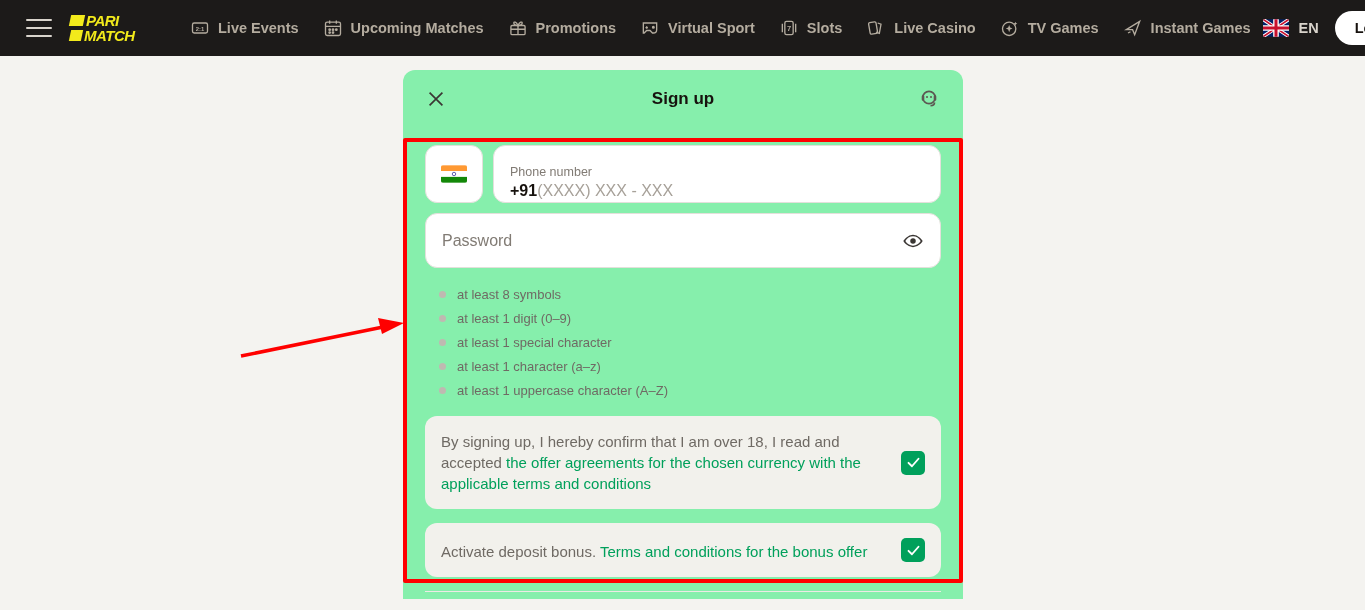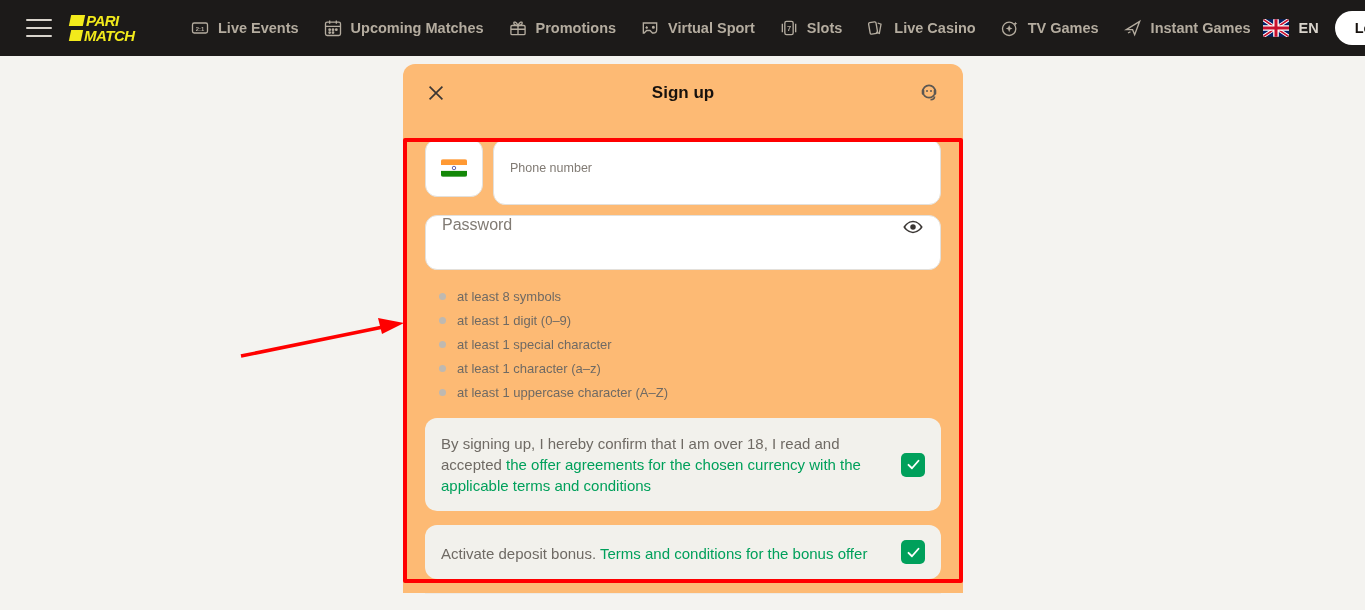--- a/index.html
+++ b/index.html
@@ -58,23 +58,23 @@
     background: #FFFFFF; color: #17120E;
     font-size: 14.5px; font-weight: bold;
     border: none; border-radius: 20px;
     padding: 9px 20px; cursor: pointer;
     font-family: "Liberation Sans", sans-serif;
     margin-left: 6px;
   }
 
   
   .modal {
-    position: absolute; left: 403px; top: 64px;
+    position: absolute; left: 403px; top: 70px;
     width: 560px; height: 529px;
-    background: #fdba74;
+    background: #86efac;
     border-radius: 12px 12px 0 0;
   }
   .modal-head {
     height: 57px; display: flex; align-items: center;
     padding: 0 22px; position: relative;
   }
   .close-x {
     width: 22px; height: 22px; cursor: pointer; color: #3A3633;
     display: block;
   }
@@ -90,35 +90,35 @@
   .row-phone { display: flex; gap: 10px; }
   .flagbox {
     width: 58px; height: 58px; flex: none;
     border: 1px solid #E3E0DB; border-radius: 12px;
     background: #fff; display: flex; align-items: center; justify-content: center;
     cursor: pointer;
   }
   .flagin { width: 26px; height: 18px; display: block; border-radius: 2px; }
 
   .phonefield {
-    flex: 1; height: 66px;
+    flex: 1; height: 58px;
     border: 1px solid #E3E0DB; border-radius: 12px;
-    background: #fff; padding: 20px 16px; cursor: text;
-    display: flex; flex-direction: column; justify-content: space-between;
+    background: #fff; padding: 1px 16px; cursor: text;
+    display: flex; flex-direction: column; justify-content: flex-end;
   }
   .phonelabel { font-size: 12.5px; color: #817B74; line-height: 16px; }
   .phoneval { font-size: 16px; line-height: 21px; }
   .phoneval .cc { color: #17120E; font-weight: bold; }
   .phoneval .ph { color: #A7A199; }
 
   .passfield {
     margin-top: 10px; height: 55px;
     border: 1px solid #E3E0DB; border-radius: 12px;
     background: #fff; padding: 0 16px; cursor: text;
-    display: flex; align-items: flex-start;
+    display: flex; align-items: center;
   }
   .passph { font-size: 16px; color: #817B74; flex: 1; }
   .eye { width: 22px; height: 22px; cursor: pointer; color: #3A3633; display:block; }
 
   .reqs { margin: 14px 0 0 14px; }
   .req { display: flex; align-items: center; gap: 11px; height: 24px; }
   .reqdot { width: 7px; height: 7px; border-radius: 50%; background: #BFB9B1; flex: none; }
   .reqtxt { font-size: 13px; color: #6F6A64; }
 
   .agreebox {
@@ -287,20 +287,23 @@
       <div class="flagbox">
         <svg class="flagin" viewBox="0 0 60 40">
           <rect width="60" height="13.33" fill="#FF9933"></rect>
           <rect y="13.33" width="60" height="13.33" fill="#FFFFFF"></rect>
           <rect y="26.66" width="60" height="13.34" fill="#138808"></rect>
           <circle cx="30" cy="20" r="4" fill="none" stroke="#000080" stroke-width="1.4"></circle>
         </svg>
       </div>
       <div class="phonefield">
         <div class="phonelabel">Phone number</div>
+        <div class="phoneval">
+          <span class="cc">+91</span><span class="ph">(XXXX) XXX - XXX</span>
+        </div>
       </div>
     </div>
 
     <div class="passfield">
       <span class="passph">Password</span>
       <svg class="eye" viewBox="0 0 24 24" fill="none" stroke="currentColor" stroke-width="1.7">
         <path d="M2.5 12s3.6-6 9.5-6 9.5 6 9.5 6-3.6 6-9.5 6-9.5-6-9.5-6z"></path>
         <circle cx="12" cy="12" r="3" fill="currentColor" stroke="none"></circle>
       </svg>
     </div>

